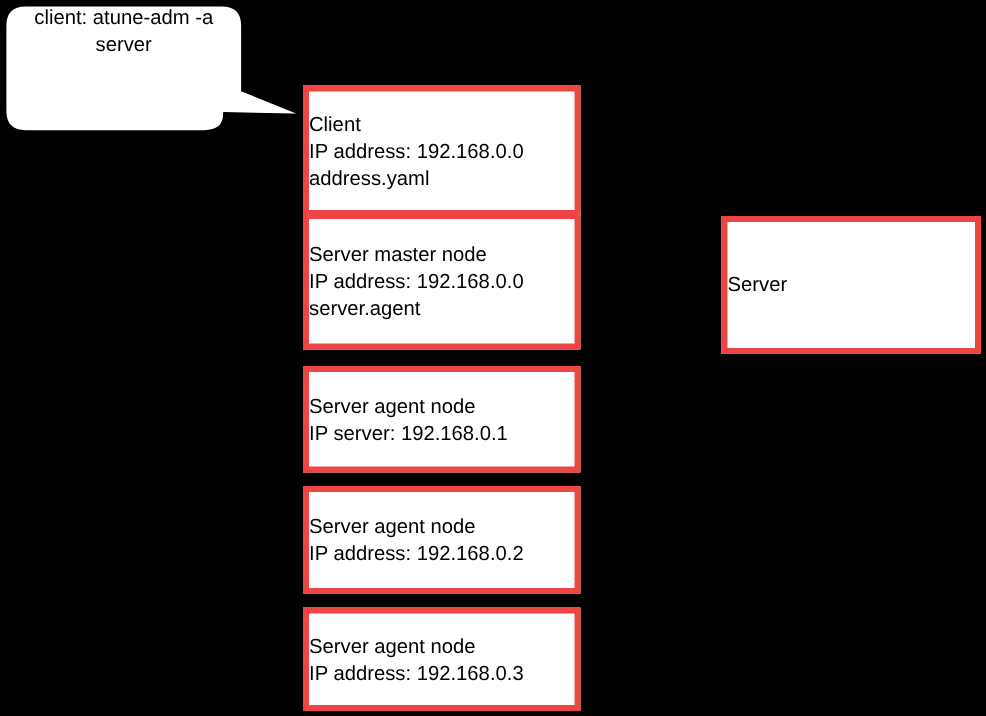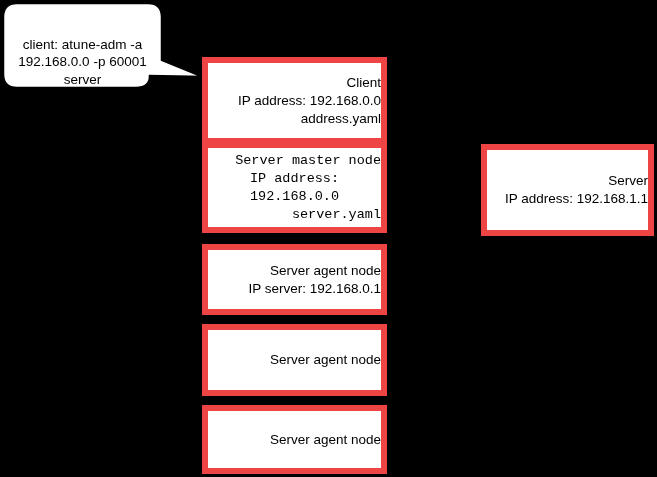--- a/index.html
+++ b/index.html
@@ -12,32 +12,32 @@
     width: 657px;
     height: 477px;
     background: #000000;
     overflow: hidden;
     font-family: "Liberation Sans", sans-serif;
   }
   .node {
     position: absolute;
     box-sizing: border-box;
     background: #ffffff;
-    border: 6px solid #ef4444;
+    border: 4px solid #ef4444;
     color: #000000;
     display: flex;
     flex-direction: column;
-    align-items: flex-end;
+    align-items: flex-start;
     justify-content: center;
     text-align: center;
     font-size: 13.5px;
     line-height: 18px;
   }
   #node-client  { left: 202px; top: 57px;  width: 185px; height: 87px; }
-  #node-master  { left: 202px; top: 142px; width: 185px; height: 91px; font-family: Liberation Mono, monospace; }
+  #node-master  { left: 202px; top: 142px; width: 185px; height: 91px; }
   #node-agent-1 { left: 202px; top: 244px; width: 185px; height: 71px; }
   #node-agent-2 { left: 202px; top: 324px; width: 185px; height: 72px; }
   #node-agent-3 { left: 202px; top: 405px; width: 185px; height: 69px; }
   #node-engine  { left: 481px; top: 144px; width: 173px; height: 92px; }
 
   .callout-svg {
     position: absolute;
     left: 0;
     top: 0;
     width: 210px;
@@ -45,21 +45,21 @@
   }
   .callout-text {
     position: absolute;
     left: 3px;
     top: 3px;
     width: 159px;
     height: 85px;
     display: flex;
     flex-direction: column;
     align-items: center;
-    justify-content: flex-end;
+    justify-content: flex-start;
     text-align: center;
     color: #000000;
     font-size: 13.5px;
     line-height: 17.5px;
   }
 </style>
 </head>
 <body>
 
 <div class="canvas">
@@ -73,47 +73,47 @@
              L 150 76
              Q 150 88 136 88
              L 17 88
              Q 3 88 3 74
              L 3 17
              Q 3 3 17 3
              Z" fill="#ffffff" stroke="#000000" stroke-width="2.5" stroke-linejoin="miter"></path>
   </svg>
   <div class="callout-text">
     <div>client: atune-adm -a</div>
-    <div>192.168.0.0 -p 60001</div>
     <div>server</div>
   </div>
 
   <div class="node" id="node-client">
     <div>Client</div>
     <div>IP address: 192.168.0.0</div>
     <div>address.yaml</div>
   </div>
 
   <div class="node" id="node-master">
     <div>Server master node</div>
     <div>IP address: 192.168.0.0</div>
-    <div>server.yaml</div>
+    <div>server.agent</div>
   </div>
 
   <div class="node" id="node-agent-1">
     <div>Server agent node</div>
     <div>IP server: 192.168.0.1</div>
   </div>
 
   <div class="node" id="node-agent-2">
     <div>Server agent node</div>
+    <div>IP address: 192.168.0.2</div>
   </div>
 
   <div class="node" id="node-agent-3">
     <div>Server agent node</div>
+    <div>IP address: 192.168.0.3</div>
   </div>
 
   <div class="node" id="node-engine">
     <div>Server</div>
-    <div>IP address: 192.168.1.1</div>
   </div>
 
 </div>
 
 </body></html>

